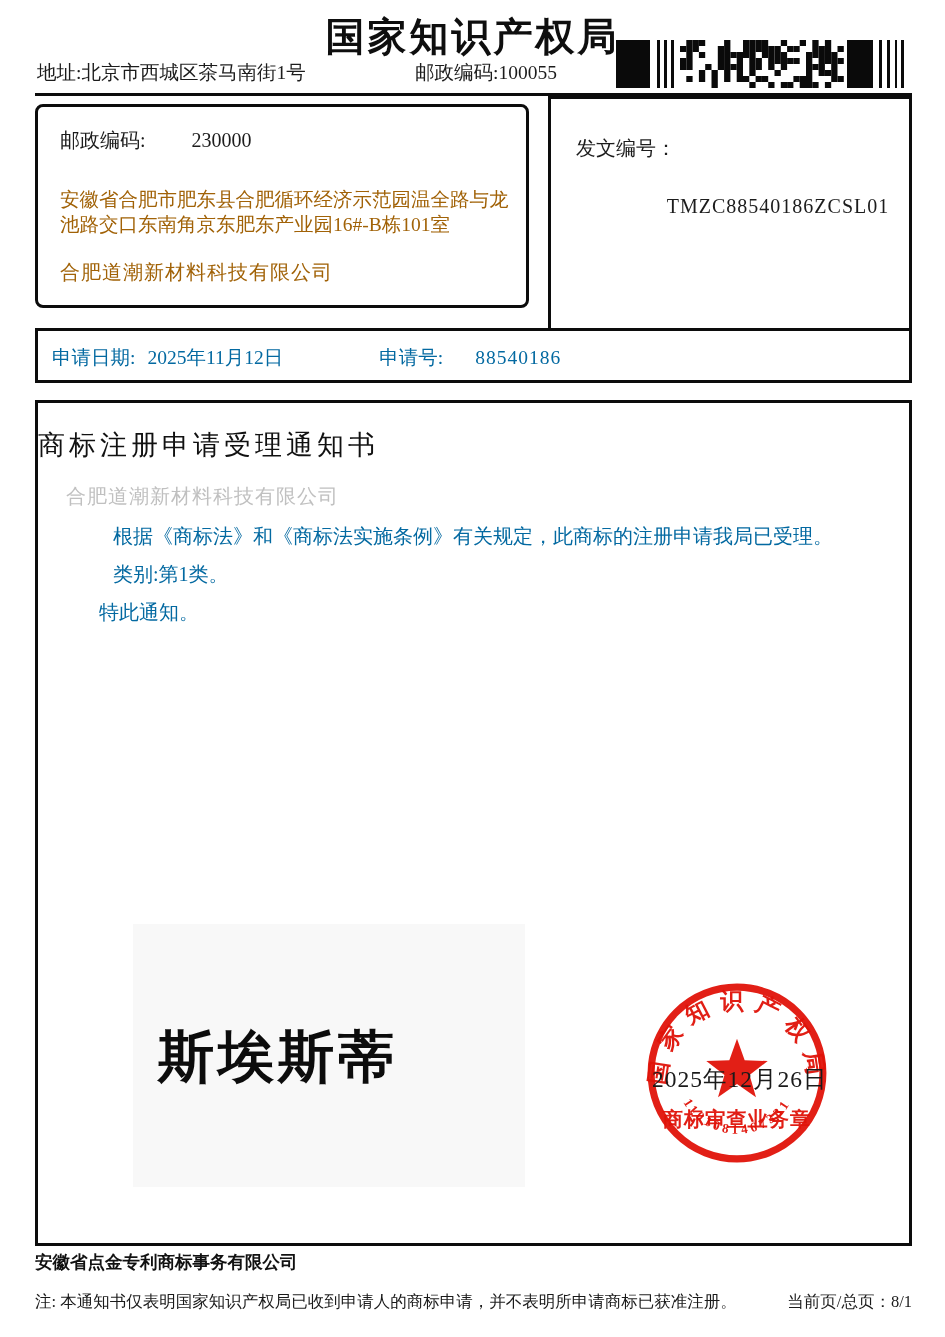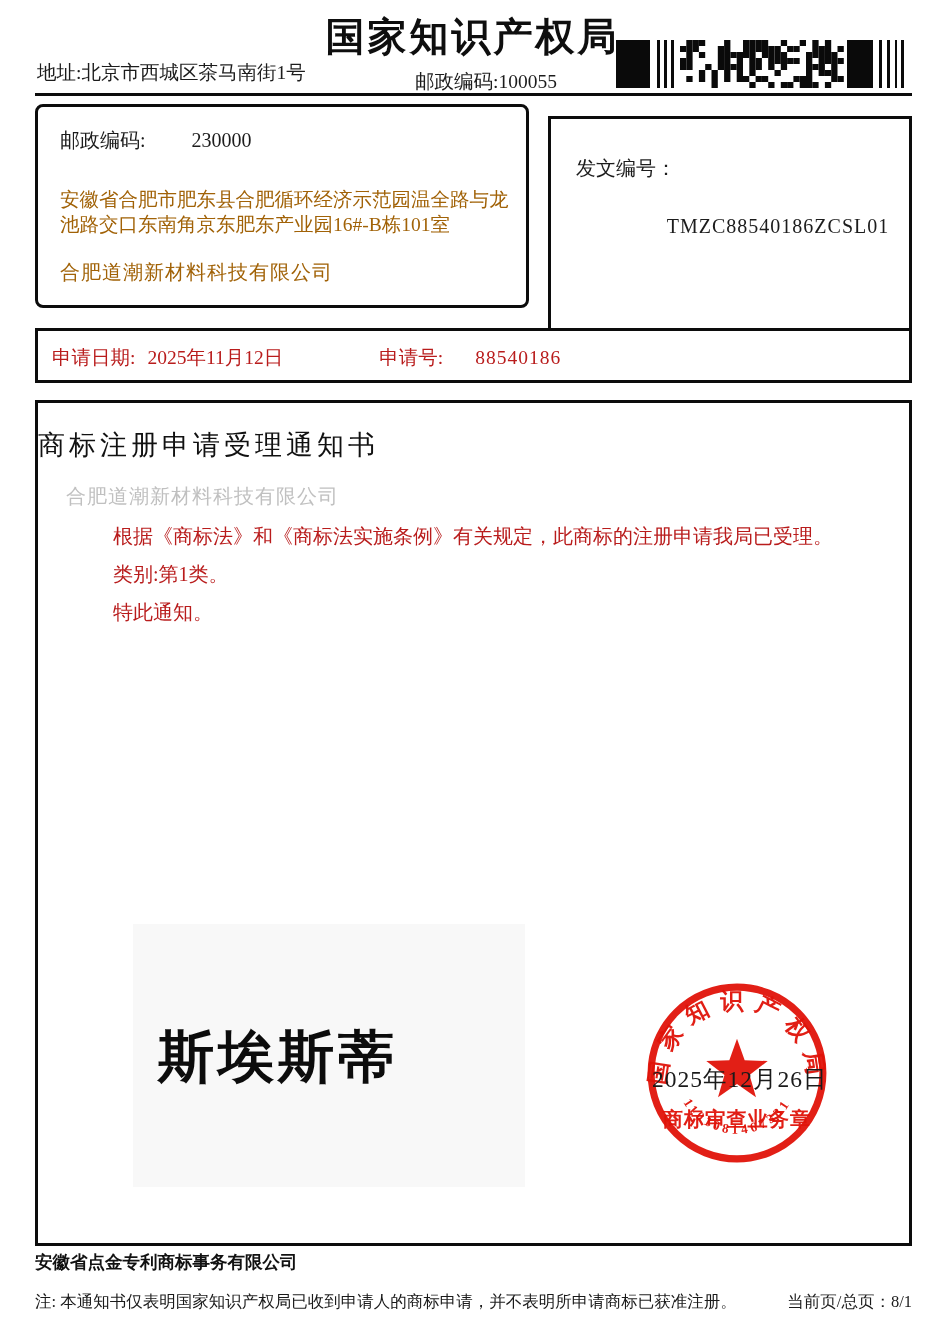--- a/index.html
+++ b/index.html
@@ -13,38 +13,38 @@
   .faded{color:#a16207;}
   .doc-title{
     top:10px;left:0;width:945px;text-align:center;
     font-size:39px;font-weight:bold;letter-spacing:3px;color:#0e0e0e;
   }
   .hdr-line{font-size:19.5px;color:#1c1c1c;}
   .rule{background:#0c0c0c;}
   .label{font-size:20px;color:#1c1c1c;}
   .mono-num{font-size:20px;letter-spacing:1px;color:#1c1c1c;padding-left:48px;}
   .notice-title{top:24px;left:0;width:100%;text-align:left;font-size:27px;letter-spacing:4px;color:#111;}
-  .body-text{font-size:20px;color:#b91c1c;}
+  .body-text{font-size:20px;color:#0369a1;}
   .tm-bg{background:#f8f8f8;}
   .tm-text{
     font-family:"Liberation Sans","DejaVu Sans",sans-serif;
     font-size:56px;font-weight:bold;letter-spacing:4px;color:#0c0c0c;
   }
   .seal-date{font-size:23.5px;color:#1a1a1a;letter-spacing:1px;}
   .agent{font-family:"Liberation Sans","DejaVu Sans",sans-serif;font-size:17.5px;font-weight:bold;color:#111;}
   .note-row{display:flex;justify-content:space-between;font-size:16.5px;color:#1a1a1a;}
   svg text{font-family:"Liberation Serif","DejaVu Serif",serif;}
 </style>
 </head>
 <body>
 
 <div class="abs doc-title">国家知识产权局</div>
 
 <div class="abs hdr-line" style="top:59px;left:37px;">地址:北京市西城区茶马南街1号</div>
-<div class="abs hdr-line" style="top:68px;left:415px;">邮政编码:100055</div>
+<div class="abs hdr-line" style="top:59px;left:415px;">邮政编码:100055</div>
 
 <div class="abs" style="top:40px;left:616px;width:292px;height:48px;">
   <svg width="292" height="48" viewBox="0 0 292 48" fill="#0a0a0a">
     <rect x="0" y="0" width="34" height="48"></rect>
     <rect x="41" y="0" width="3" height="48"></rect>
     <rect x="48" y="0" width="3" height="48"></rect>
     <rect x="55" y="0" width="3" height="48"></rect>
     <g id="bc-matrix">
         <rect x="70.3" y="0" width="6.3" height="6"></rect>
         <rect x="76.6" y="0" width="6.3" height="6"></rect>
@@ -169,42 +169,42 @@
 
 <div class="box" style="top:104px;left:35px;width:494px;height:204px;border-radius:8px;">
   <div class="abs" style="top:20px;left:22px;">
     <span class="label">邮政编码:</span>
     <span class="label" style="margin-left:42px;">230000</span>
   </div>
   <div class="abs faded" style="top:80px;left:22px;width:452px;font-size:19.5px;line-height:25px;">安徽省合肥市肥东县合肥循环经济示范园温全路与龙池路交口东南角京东肥东产业园16#-B栋101室</div>
   <div class="abs faded" style="top:152px;left:22px;font-size:20px;letter-spacing:1px;">合肥道潮新材料科技有限公司</div>
 </div>
 
-<div class="box" style="top:116px;left:548px;width:364px;height:256px;">
+<div class="box" style="top:96px;left:548px;width:364px;height:256px;">
   <div class="abs label" style="top:36px;left:25px;">发文编号：</div>
   <div class="abs mono-num" style="top:96px;left:0;width:100%;text-align:center;">TMZC88540186ZCSL01</div>
 </div>
 
 <div class="box" style="top:328px;left:35px;width:877px;height:55px;">
   <div class="abs" style="top:13px;left:14px;white-space:nowrap;">
     <span class="body-text" style="font-size:19.5px;">申请日期:</span>
     <span class="body-text" style="font-size:19.5px;margin-left:8px;">2025年11月12日</span>
     <span class="body-text" style="font-size:19.5px;margin-left:92px;">申请号:</span>
     <span class="body-text" style="font-size:19.5px;margin-left:28px;letter-spacing:1px;">88540186</span>
   </div>
 </div>
 
 <div class="box" style="top:400px;left:35px;width:877px;height:846px;">
   <div class="abs notice-title">商标注册申请受理通知书</div>
 
   <div class="abs faded" style="top:80px;left:28px;font-size:20px;letter-spacing:1px;color:#c0c0c0;">合肥道潮新材料科技有限公司</div>
 
   <div class="abs body-text" style="top:120px;left:75px;width:780px;">根据《商标法》和《商标法实施条例》有关规定，此商标的注册申请我局已受理。</div>
   <div class="abs body-text" style="top:158px;left:75px;">类别:第1类。</div>
-  <div class="abs body-text" style="top:196px;left:75px;">特此通知。</div>
+  <div class="abs body-text" style="top:196px;left:61px;">特此通知。</div>
 
   <div class="abs tm-bg" style="top:521px;left:95px;width:392px;height:263px;"></div>
   <div class="abs tm-text" style="top:617px;left:120px;">斯埃斯蒂</div>
 
   <div class="abs" style="top:574px;left:603px;width:192px;height:192px;">
     <svg width="192" height="192" viewBox="0 0 190 190">
       <circle cx="95" cy="95" r="85" fill="none" stroke="#e01309" stroke-width="7" opacity="0.95"></circle>
       <polygon points="95,61 102.6,82.5 125.4,83.1 107.4,97 113.8,118.9 95,106 76.2,118.9 82.6,97 64.6,83.1 87.4,82.5" fill="#e01309" opacity="0.95"></polygon>
       <defs>
         <path id="seal-top-arc" d="M 27.2,118.9 A 70,70 0 1 1 162.8,118.9" fill="none"></path>

